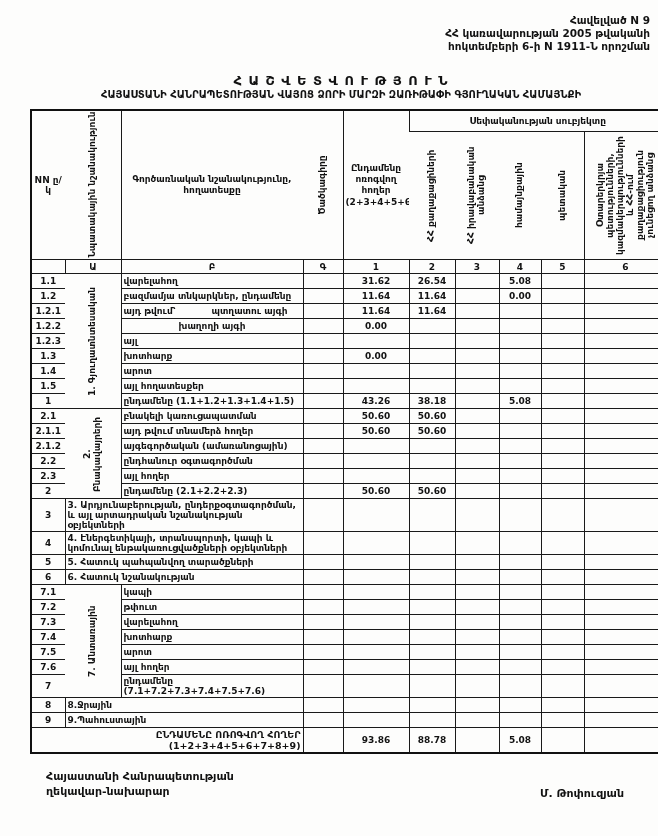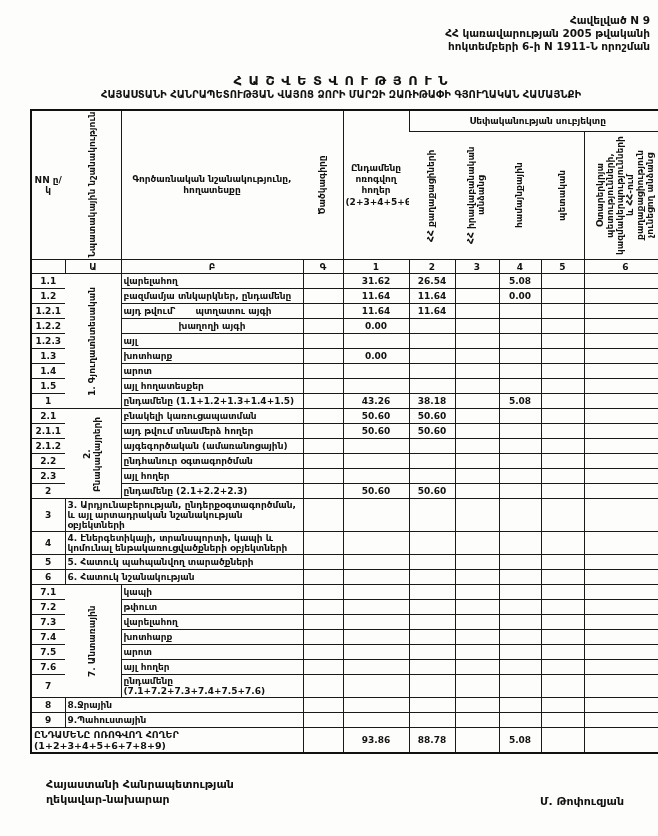--- a/index.html
+++ b/index.html
@@ -53,25 +53,25 @@
 
   tr.subhead td { height: 14px; text-align: center; font-weight: bold; font-size: 9px; padding: 0; }
 
   tbody td { height: 15px; }
   td.nn { text-align: center; font-weight: bold; font-size: 9px; }
   td.label { text-align: left; padding-left: 4px; font-weight: bold; font-size: 9px; }
   td.label.center { text-align: center; }
   td.num { text-align: center; font-weight: bold; font-size: 9px; }
   td.code { }
   td.group { font-size: 8.5px; font-weight: bold; }
-  span.subpart { margin-left: 20px; }
+  span.subpart { margin-left: 36px; }
   tr.total-row td { height: 17px; font-weight: bold; }
-  tr.total-row td.tlabel { text-align: left; font-size: 9.5px; }
-
-  .footer { margin-top: 24px; display: flex; justify-content: space-between; align-items: flex-end; padding: 0 8px 0 16px; }
+  tr.total-row td.tlabel { text-align: right; font-size: 9.5px; }
+
+  .footer { margin-top: 16px; display: flex; justify-content: space-between; align-items: flex-end; padding: 0 8px 0 16px; }
   .footer-left { font-size: 11px; font-weight: bold; line-height: 1.35; }
   .footer-sign { font-size: 11px; font-weight: bold; padding-right: 20px; }
 </style>
 </head>
 <body>
 
 <div class="page">
 
   <div class="header-note">
     <div>Հավելված N 9</div>

